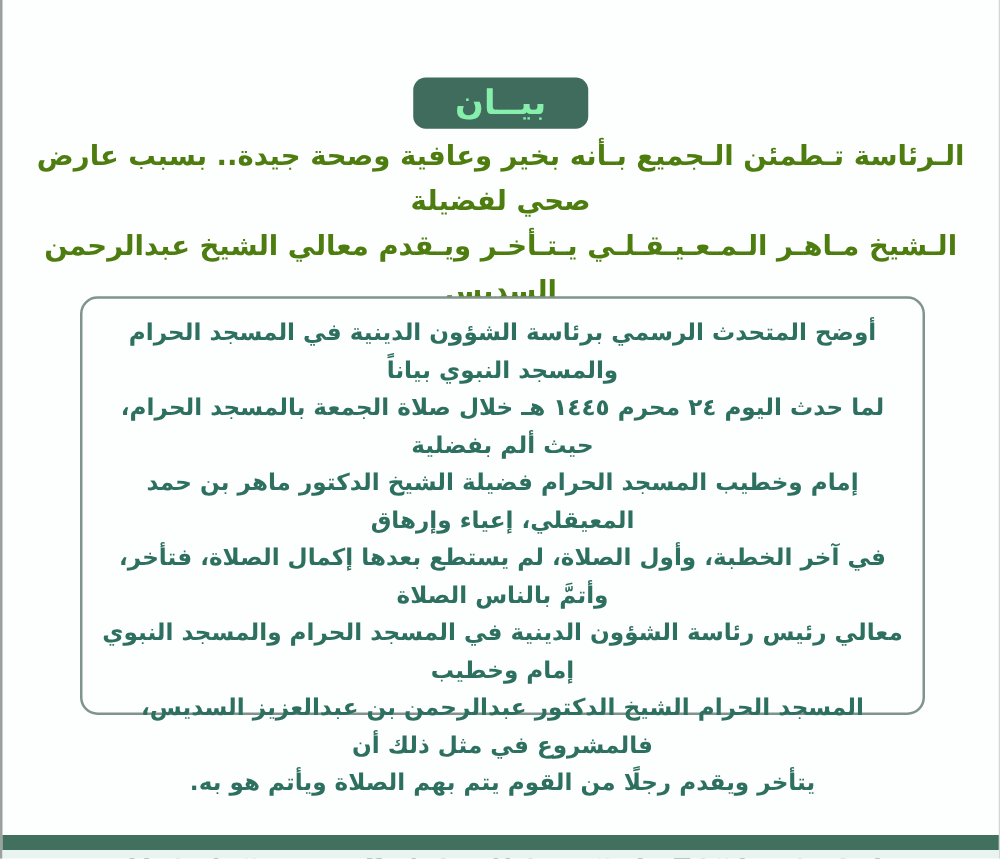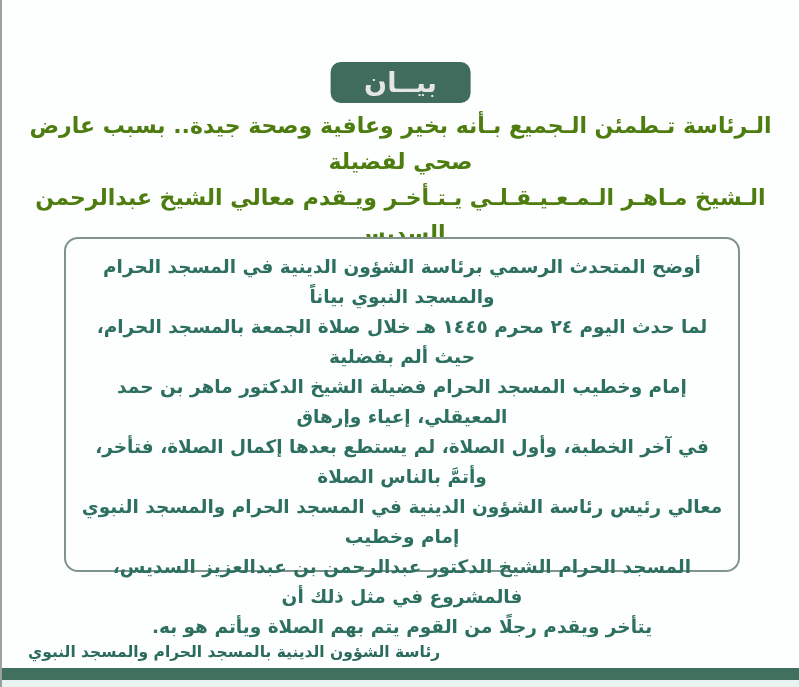--- a/index.html
+++ b/index.html
@@ -13,21 +13,21 @@
     border-left: 2px solid #9aa19f;
     border-right: 1px solid #d2d6d5;
     box-sizing: border-box;
   }
   .badge {
     position: absolute;
     top: 62px;
     left: 50%;
     transform: translateX(-50%);
     background: #3f6c5c;
-    color: #e5e5e5;
+    color: #86efac;
     font-weight: bold;
     font-size: 27px;
     line-height: 41px;
     height: 41px;
     padding: 0 34px;
     border-radius: 10px;
     direction: rtl;
     letter-spacing: 1px;
   }
   .headline {
@@ -110,18 +110,17 @@
 لما حدث اليوم ٢٤ محرم ١٤٤٥ هـ خلال صلاة الجمعة بالمسجد الحرام، حيث ألم بفضلية
 إمام وخطيب المسجد الحرام فضيلة الشيخ الدكتور ماهر بن حمد المعيقلي، إعياء وإرهاق
 في آخر الخطبة، وأول الصلاة، لم يستطع بعدها إكمال الصلاة، فتأخر، وأتمَّ بالناس الصلاة
 معالي رئيس رئاسة الشؤون الدينية في المسجد الحرام والمسجد النبوي  إمام وخطيب
 المسجد الحرام الشيخ الدكتور عبدالرحمن بن عبدالعزيز السديس، فالمشروع في مثل ذلك أن
 يتأخر ويقدم رجلًا من القوم يتم بهم الصلاة ويأتم هو به.</p>
     <p>والمتحدث الرسمي للرئاسة يطمئن الجميع بأن فضيلة الشيخ الدكتور ماهر المعيقلي في
 خير وعافية وصحة جيدة ولله الحمد والمنة.</p>
   </div>
 
-  <div class="footer-text">رئاسة الشؤون الدينية بالمسجد الحرام والمسجد النبوي</div>
 
   <div class="bottom-bar"></div>
   <div class="bottom-strip"></div>
 
 </div>
 
 </body></html>

